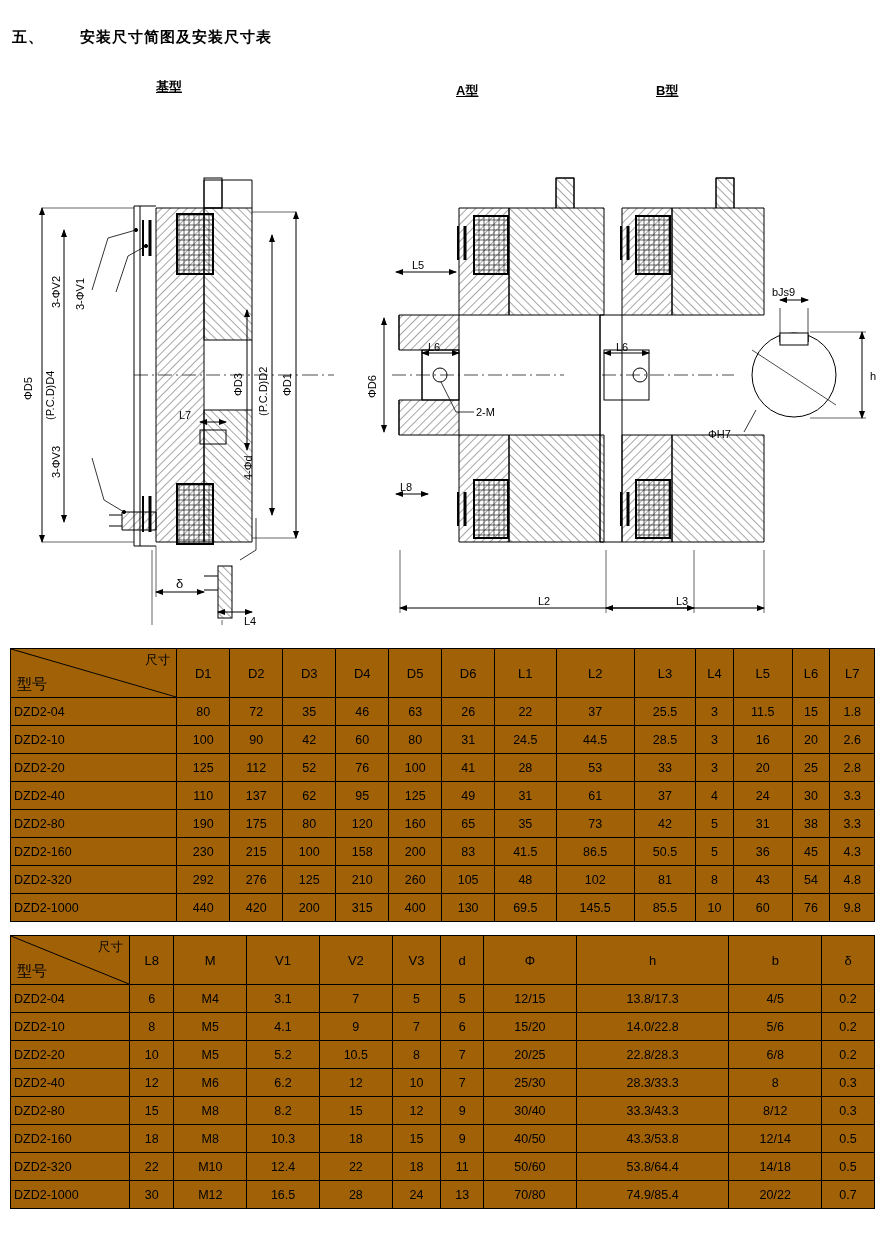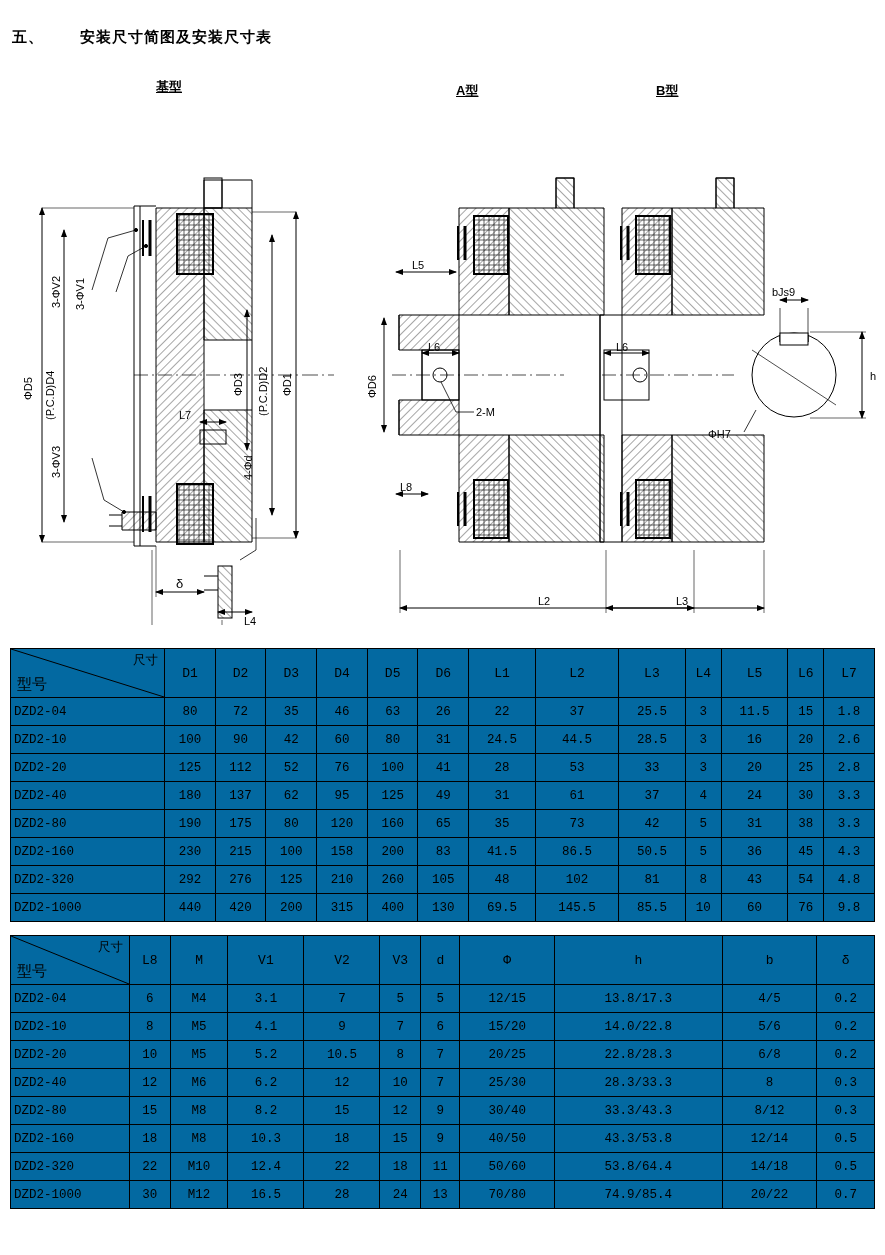--- a/index.html
+++ b/index.html
@@ -32,23 +32,23 @@
   }
   #lbl-base{left:152px;top:18px;}
   #lbl-a{left:452px;top:22px;}
   #lbl-b{left:620px;top:22px;margin-left:32px;}
 
   svg.draw{position:absolute;left:0;top:0;}
 
   
   table{
     border-collapse:collapse;
-    font-family:Liberation Mono, monospace;
+    font-family:Liberation Sans, sans-serif;
     font-size:12.5px;
-    background:#0369a1;
+    background:#a16207;
   }
   table td,table th{
     border:1px solid #000;
     text-align:center;
     vertical-align:middle;
     padding:0;
     height:27px;
     font-weight:normal;
   }
   #table1{position:absolute;left:10px;top:648px;width:865px;}
@@ -358,21 +358,21 @@
         <td>28</td>
         <td>53</td>
         <td>33</td>
         <td>3</td>
         <td>20</td>
         <td>25</td>
         <td>2.8</td>
       </tr>
       <tr>
         <td class="model">DZD2-40</td>
-        <td>180</td>
+        <td>110</td>
         <td>137</td>
         <td>62</td>
         <td>95</td>
         <td>125</td>
         <td>49</td>
         <td>31</td>
         <td>61</td>
         <td>37</td>
         <td>4</td>
         <td>24</td>

